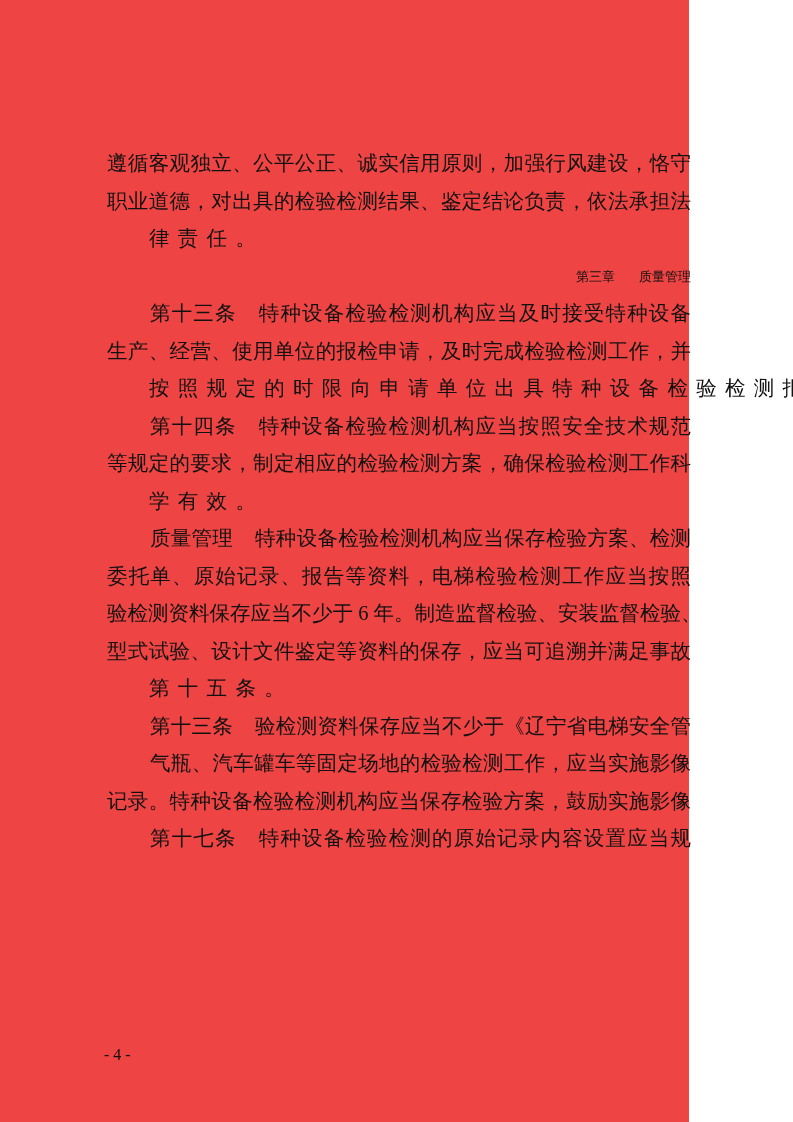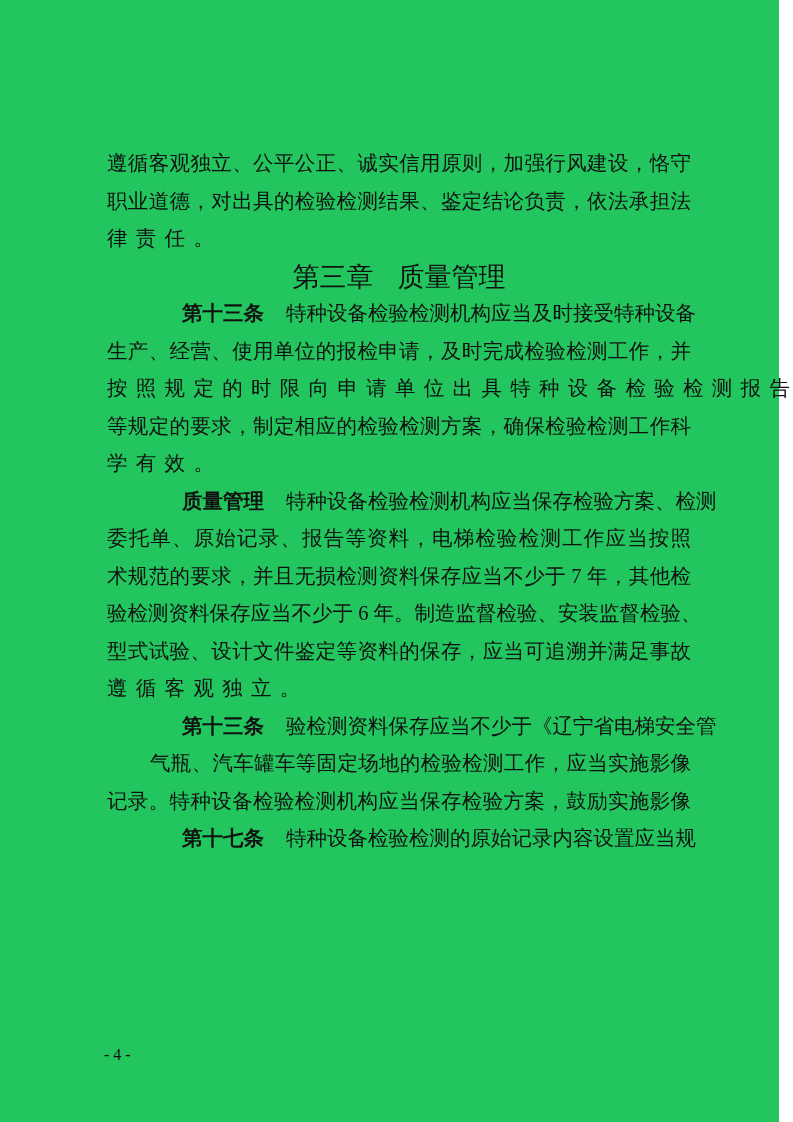--- a/index.html
+++ b/index.html
@@ -11,63 +11,63 @@
     width: 793px;
     height: 1122px;
     position: relative;
     overflow: hidden;
     color: #111111;
     font-family: "Liberation Serif", "DejaVu Serif", serif;
   }
   .page {
     position: absolute;
     left: 0; top: 0;
-    width: 779px;
+    width: 689px;
     height: 1122px;
-    background: #22c55e;
+    background: #ef4444;
   }
   .body-text {
     position: absolute;
     left: 107px;
     top: 145px;
     width: 584px;
   }
   .line {
     height: 37.5px;
     line-height: 37.5px;
     font-size: 20.5px;
     white-space: nowrap;
     text-align: justify;
     text-align-last: justify;
     overflow: visible;
   }
   .line.last {
     text-align-last: left;
     letter-spacing: 8.3px;
+    margin-left: 42px;
   }
   .line.indent {
     padding-left: 43px;
   }
   .heading {
     height: 37.5px;
     line-height: 37.5px;
-    font-size: 27px;
-    text-align: center;
+    font-size: 13px;
+    text-align: right;
     font-family: "DejaVu Sans", "Liberation Sans", sans-serif;
     font-weight: normal;
     color: #111111;
     word-spacing: 0;
   }
   .heading .gap { display: inline-block; width: 24px; }
   .article-label {
     font-family: "DejaVu Sans", "Liberation Sans", sans-serif;
-    font-weight: bold;
+    font-weight: normal;
     margin-right: 22px;
     letter-spacing: 0;
-    margin-left: 32px;
   }
   .page-number {
     position: absolute;
     left: 104px;
     top: 1046px;
     font-family: "Liberation Serif", serif;
     font-size: 16px;
     color: #111111;
     white-space: pre;
   }
@@ -83,29 +83,29 @@
     <div class="line last">律责任。</div>
 
     <div class="heading">
       <span>第三章</span><span class="gap"></span><span>质量管理</span>
     </div>
 
     <div class="line indent"><span class="article-label">第十三条</span><span>特种设备检验检测机构应当及时接受特种设备</span></div>
     <div class="line">生产、经营、使用单位的报检申请，及时完成检验检测工作，并</div>
     <div class="line last">按照规定的时限向申请单位出具特种设备检验检测报告。</div>
 
+    <div class="line indent"><span class="article-label">第十四条</span><span>特种设备检验检测机构应当按照安全技术规范</span></div>
     <div class="line">等规定的要求，制定相应的检验检测方案，确保检验检测工作科</div>
     <div class="line last">学有效。</div>
 
     <div class="line indent"><span class="article-label">质量管理</span><span>特种设备检验检测机构应当保存检验方案、检测</span></div>
     <div class="line">委托单、原始记录、报告等资料，电梯检验检测工作应当按照</div>
-    <div class="line">术规范的要求，并且无损检测资料保存应当不少于 7 年，其他检</div>
     <div class="line">验检测资料保存应当不少于 6 年。制造监督检验、安装监督检验、</div>
     <div class="line">型式试验、设计文件鉴定等资料的保存，应当可追溯并满足事故</div>
-    <div class="line last">遵循客观独立。</div>
+    <div class="line last">第十五条。</div>
 
     <div class="line indent"><span class="article-label">第十三条</span><span>验检测资料保存应当不少于《辽宁省电梯安全管</span></div>
 
     <div class="line indent">气瓶、汽车罐车等固定场地的检验检测工作，应当实施影像</div>
     <div class="line">记录。特种设备检验检测机构应当保存检验方案，鼓励实施影像</div>
 
     <div class="line indent"><span class="article-label">第十七条</span><span>特种设备检验检测的原始记录内容设置应当规</span></div>
 
   </div>
 

